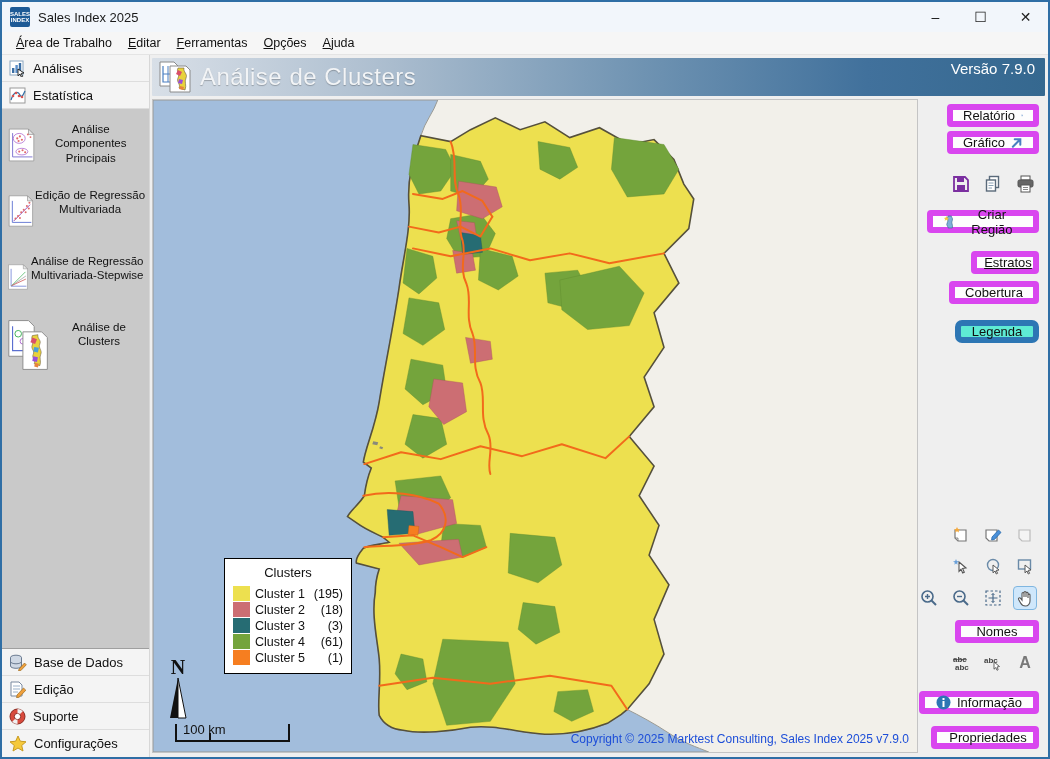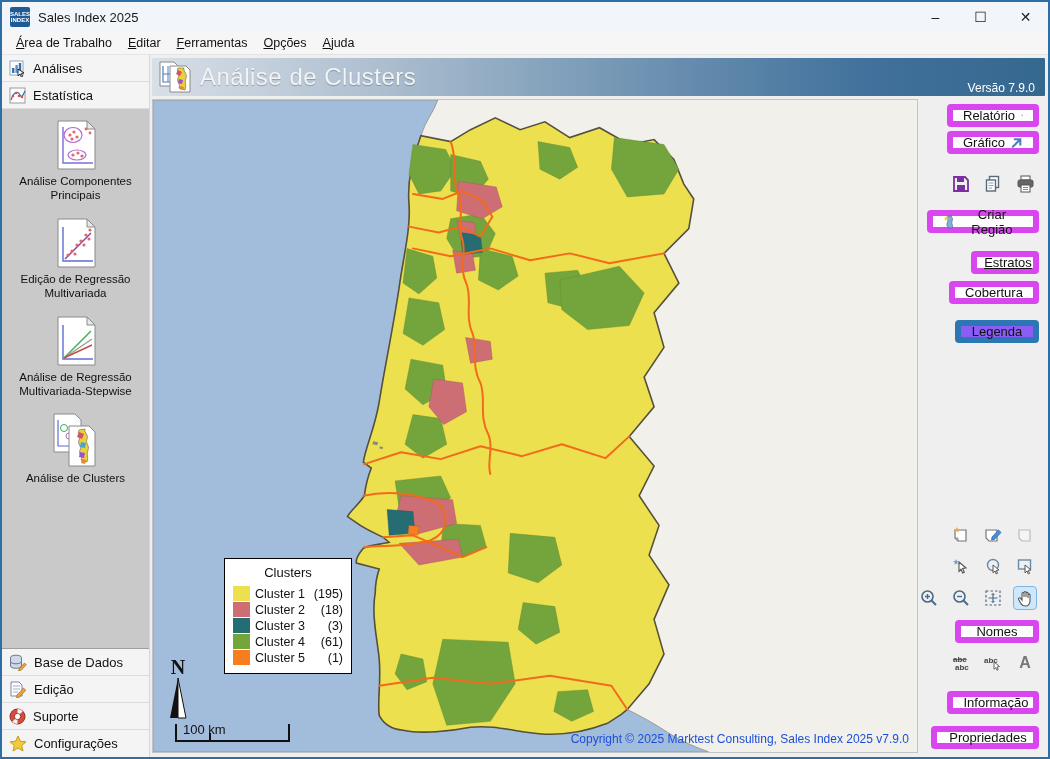--- a/index.html
+++ b/index.html
@@ -25,31 +25,31 @@
   .menu-item::first-letter { text-decoration:underline; }
   
   .body { flex:1; display:flex; min-height:0; }
   
   .sidebar { width:148px; flex:0 0 auto; display:flex; flex-direction:column; background:#b91c1c;
     border-right:1px solid #d7d7d7; }
   .side-row { height:27px; display:flex; align-items:center; gap:7px; padding-left:7px;
     background:#f4f4f4; border-bottom:1px solid #dddddd; font-size:13px; color:#111; }
   .analysis-panel { flex:1; background:#c9c9c9; border-bottom:1px solid #9f9f9f;
     display:flex; flex-direction:column; align-items:center; padding-top:10px; overflow:hidden; }
-  .analysis-item { display:flex; flex-direction:column; align-items:center; margin-bottom:14px; width:140px; }
+  .analysis-item { display:flex; flex-direction:row; margin-bottom:14px; width:140px; }
   .analysis-item .caption { font-size:11.5px; text-align:center; color:#111; line-height:1.25; margin-top:3px; }
   .bottom-rows { flex:0 0 auto; }
   
   .main { flex:1; display:flex; flex-direction:column; min-width:0; background:#efefef; }
   .header-band { margin:3px 3px 0 2px; height:38px; border-radius:1px;
     background:linear-gradient(90deg,#d8dfe7 0%,#aebfd0 25%,#6f93b2 55%,#41719c 80%,#35688f 100%);
     display:flex; align-items:center; padding:0 10px 0 6px; }
   .header-title { font-size:24px; color:#f2f4f6; font-weight:400; margin-left:8px;
     text-shadow:0 1px 1px rgba(0,0,0,.25); letter-spacing:.5px; }
-  .header-version { margin-left:auto; font-size:12px; color:#ffffff; align-self:flex-end; padding-bottom:1px; }
+  .header-version { margin-left:auto; font-size:15px; color:#ffffff; align-self:flex-end; padding-bottom:19px; }
   .content { flex:1; display:flex; margin:3px 3px 4px 2px; min-height:0; }
   
   .map-area { flex:1; position:relative; overflow:hidden; border:1px solid #c4c4c4; background:#f2f0ea; }
   .map-area svg.map { position:absolute; inset:0; width:100%; height:100%; }
   .legend-box { position:absolute; left:71px; top:458px; width:128px; background:#ffffff;
     border:1px solid #000; padding:6px 8px 7px 8px; }
   .legend-title { text-align:center; font-size:13px; color:#111; margin-bottom:6px; }
   .legend-row { display:flex; align-items:center; font-size:12.5px; color:#111; margin-bottom:1px; }
   .legend-swatch { width:17px; height:15px; margin-right:5px; flex:0 0 auto; }
   .legend-count { margin-left:auto; }
@@ -59,21 +59,21 @@
     border-left:2px solid #111; border-right:2px solid #111; border-bottom:2px solid #111; }
   .scalebar .mid-tick { position:absolute; left:32px; bottom:0; width:2px; height:7px; background:#111; }
   .scalebar .scale-label { position:absolute; left:6px; top:-2px; font-size:13px; color:#111; }
   .map-copyright { position:absolute; right:8px; bottom:6px; font-size:12px; color:#1d4ed8;margin-left:15px; }
   
   .rpanel { width:127px; flex:0 0 auto; display:flex; flex-direction:column; align-items:flex-end;
     padding:5px 6px 4px 0; background:#efefef; }
   .btn { background:#fdfdfd; border:6px solid #d946ef; border-radius:4px; font-size:13px; color:#111;
     padding:3px 10px; display:flex; align-items:center; justify-content:center; gap:6px; height:23px; }
   .btn.wide { width:92px; margin-bottom:4px; }
-  .btn.active { background:#8b5cf6; border-color:#2d76b4; }
+  .btn.active { background:#5eead4; border-color:#2d76b4;border-radius:7px; }
   .icon-row { display:flex; gap:8px; align-items:center; justify-content:flex-end; margin:4px 2px; }
   .tool { width:24px; height:24px; display:flex; align-items:center; justify-content:center; border-radius:4px; }
   .tool.active { background:#cfe7fb; border:1px solid #7fb6e0; }
   .spacer { flex:1; }
   .txt-icon { font-size:12px; color:#444; font-weight:bold; }
 </style>
 </head>
 <body>
 
 <div class="window">
@@ -512,21 +512,21 @@
               <svg width="20" height="18" viewBox="0 0 20 18">
                 <text x="1" y="9" font-size="8" fill="#444" font-weight="bold">abc</text>
                 <path d="M11 8 L16.5 12.5 L14 13 L15.2 15.6 L14 16.3 L12.8 13.6 L11 15.2 Z" fill="#fff" stroke="#555" stroke-width="0.9"></path>
               </svg>
             </div>
             <div class="tool">
               <span class="txt-icon" style="font-size:16px; color:#777;">A</span>
             </div>
           </div>
 
-          <button class="btn" style="width:92px; margin-top:12px;">
+          <button class="btn" style="width:120px; margin-top:12px;">
             <svg width="15" height="15" viewBox="0 0 15 15">
               <circle cx="7.5" cy="7.5" r="7" fill="#2d76b4"></circle>
               <rect x="6.5" y="6" width="2" height="6" fill="#fff"></rect>
               <rect x="6.5" y="3" width="2" height="2" fill="#fff"></rect>
             </svg>
             <span>Informação</span>
           </button>
 
           <button class="btn" style="width:108px; margin-top:12px;">
             <svg width="13" height="15" viewBox="0 0 13 15">

